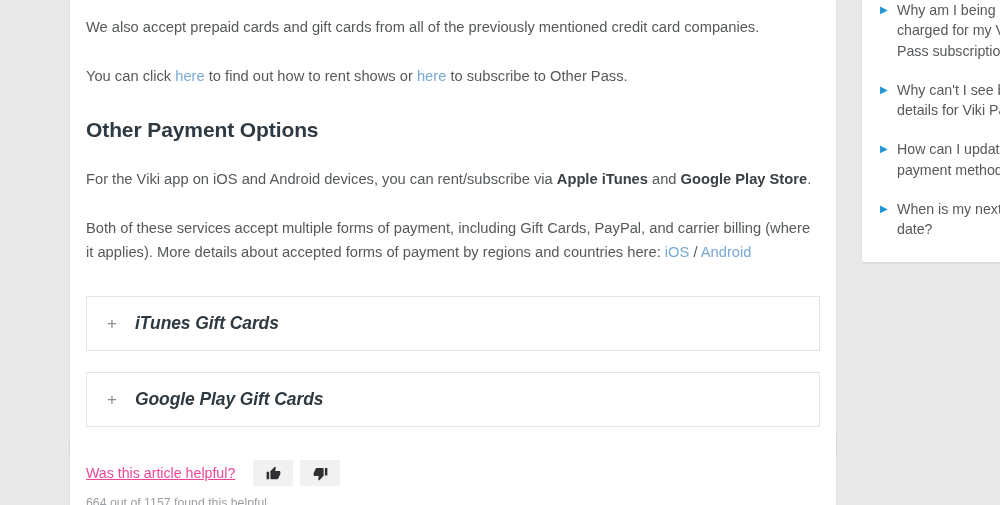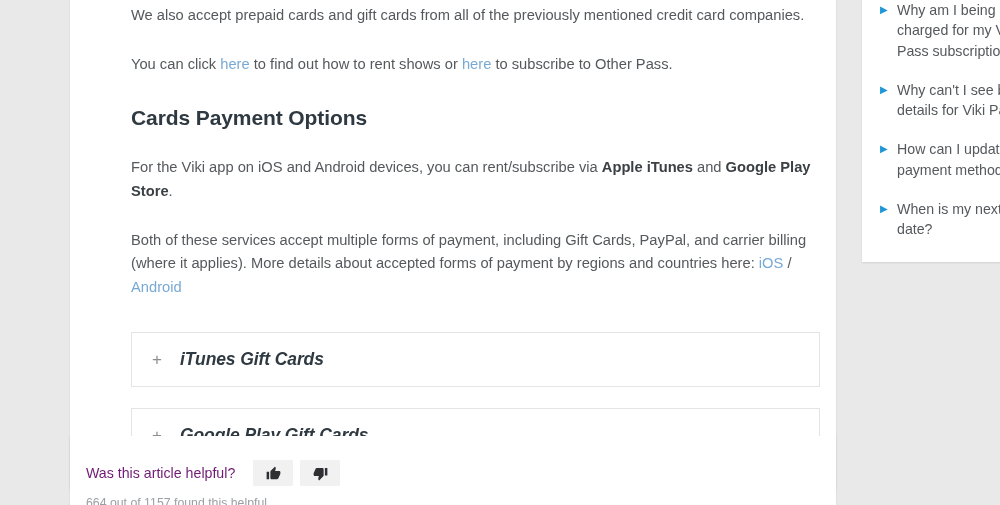--- a/index.html
+++ b/index.html
@@ -27,22 +27,21 @@
     position: absolute;
     left: 70px;
     top: -40px;
     width: 766px;
     background: #ffffff;
     box-shadow: 0 1px 2px rgba(0,0,0,0.10);
     padding: 40px 0 0 0;
     box-sizing: border-box;
   }
   .article-body {
-    padding: 4px 16px 26px 16px;
-    margin-left: 45px;
+    padding: 16px 16px 26px 16px;
   }
 
   .para {
     font-size: 14.7px;
     line-height: 1.62;
     color: #55595c;
     margin: 0 0 0 0;
     padding: 0;
   }
   .para + .para { margin-top: 25px; }
@@ -107,22 +106,23 @@
     box-shadow: 0 1px 2px rgba(0,0,0,0.10);
     box-sizing: border-box;
     padding: 24px 16px 0 16px;
   }
   .feedback-row {
     display: flex;
     align-items: center;
   }
   .feedback-q {
     font-size: 14.2px;
-    color: #701a75;
+    color: #ec4899;
     margin-right: 18px;
+    text-decoration: underline;
   }
   .vote-btn {
     width: 40px;
     height: 26px;
     background: #f1f1f1;
     border: none;
     margin-right: 7px;
     display: inline-flex;
     align-items: center;
     justify-content: center;
@@ -180,21 +180,21 @@
 
 <div class="page">
 
   <div class="article-card">
     <div class="article-body">
 
       <p class="para">We also accept prepaid cards and gift cards from all of the previously mentioned credit card companies.</p>
 
       <p class="para"><span>You can click </span><a class="link" href="#">here</a><span> to find out how to rent shows or </span><a class="link" href="#">here</a><span> to subscribe to Other Pass.</span></p>
 
-      <h2 class="section-heading">Cards Payment Options</h2>
+      <h2 class="section-heading">Other Payment Options</h2>
 
       <p class="para" style="margin-top:25px;"><span>For the Viki app on iOS and Android devices, you can rent/subscribe via </span><b>Apple iTunes</b><span> and </span><b>Google Play Store</b><span>.</span></p>
 
       <p class="para"><span>Both of these services accept multiple forms of payment, including Gift Cards, PayPal, and carrier billing (where it applies). More details about accepted forms of payment by regions and countries here: </span><a class="link" href="#">iOS</a><span> / </span><a class="link" href="#">Android</a></p>
 
       <div class="accordion">
 
         <div class="acc-item">
           <span class="acc-plus">+</span>
           <span class="acc-title">iTunes Gift Cards</span>

